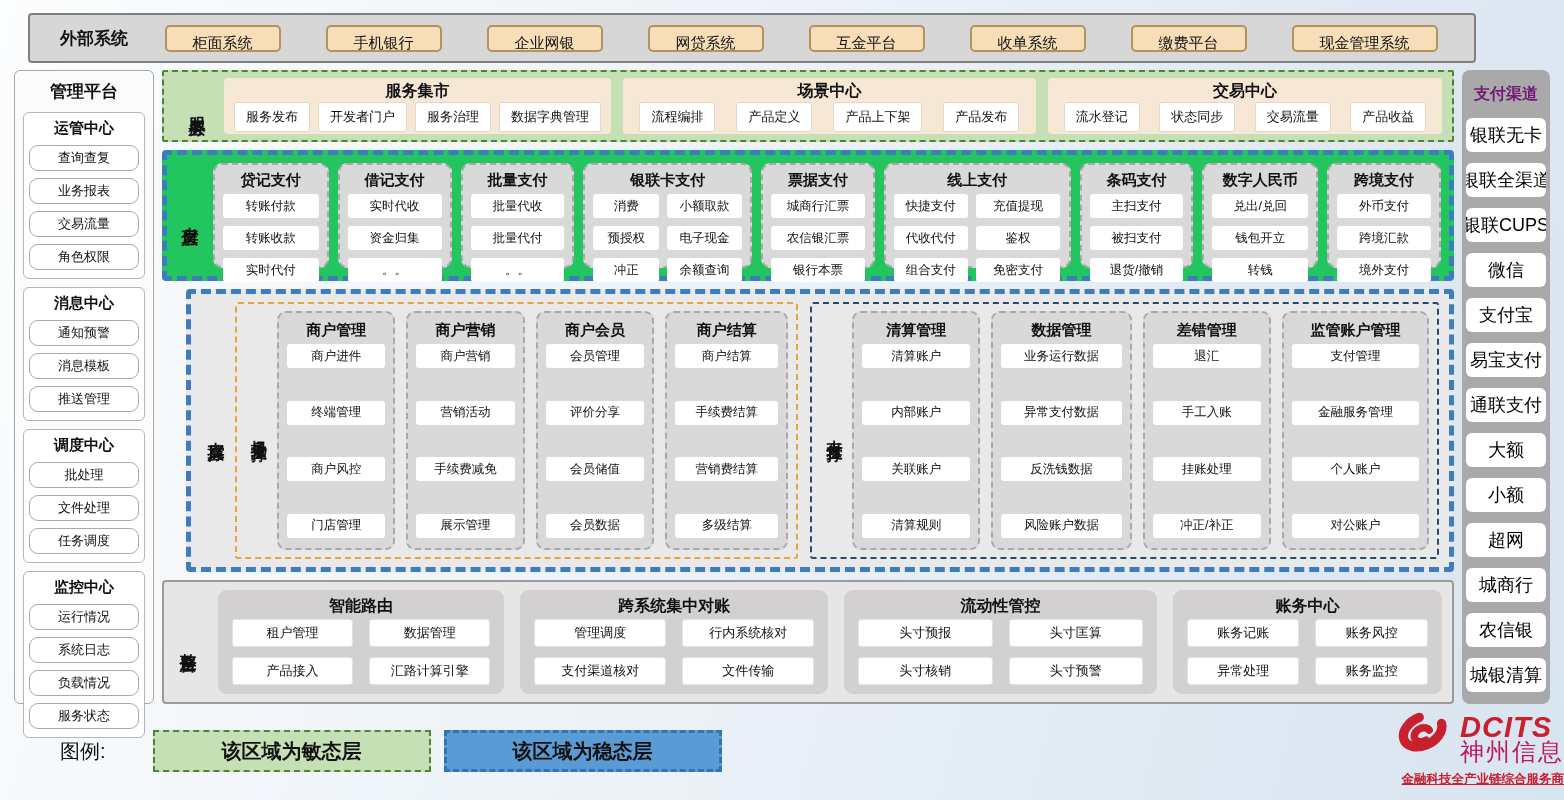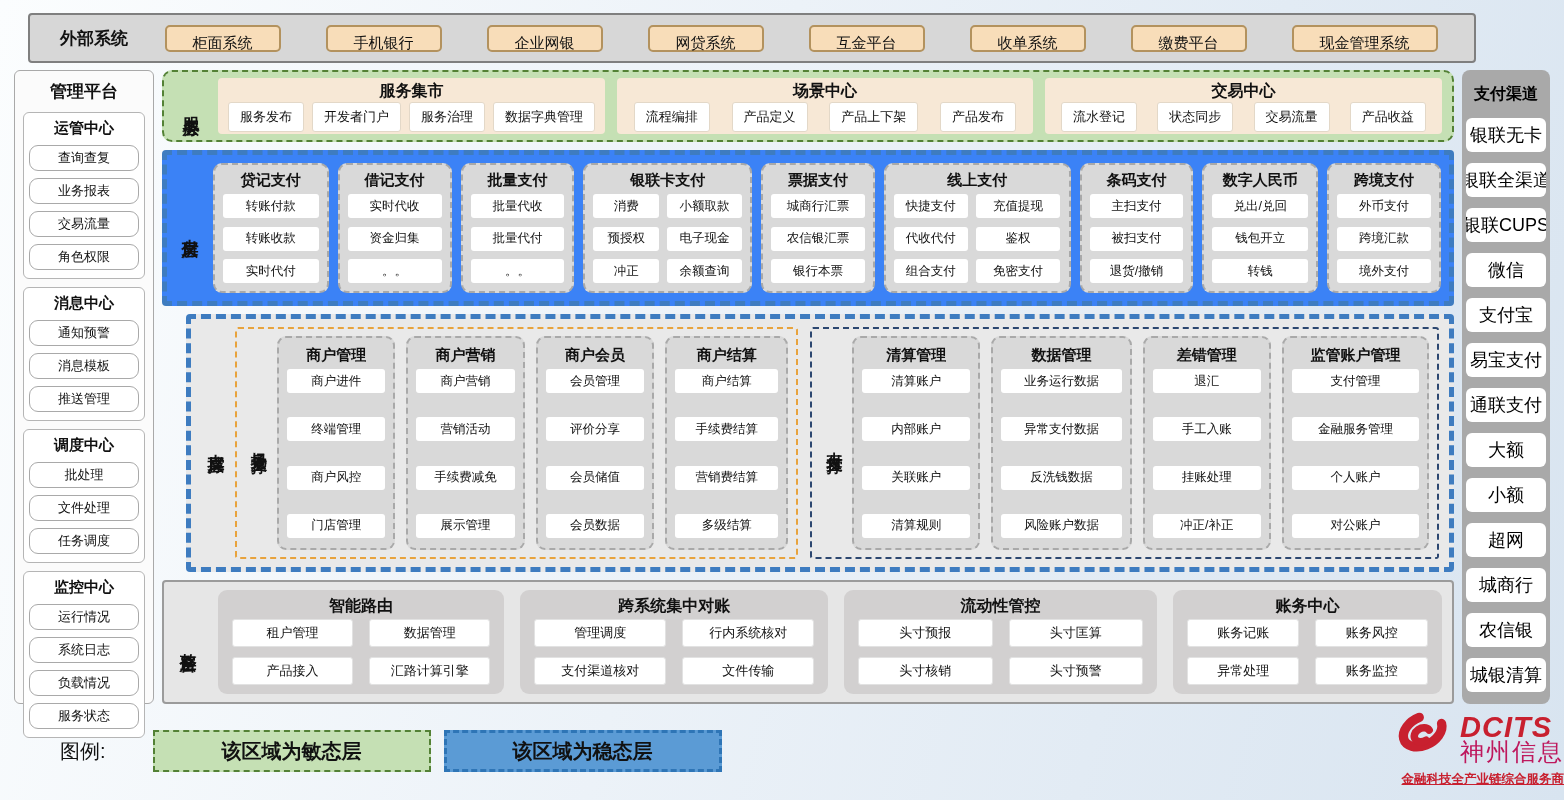--- a/index.html
+++ b/index.html
@@ -20,29 +20,29 @@
   .lsb-title{text-align:center;font-weight:bold;font-size:17px;padding:5px 0 1px;}
   .lsb-group{border:1px solid #b5b5b5;border-radius:6px;background:#ffffff;padding:4px 5px 8px;display:flex;flex-direction:column;gap:7px;}
   .lsb-group-title{text-align:center;font-weight:bold;font-size:15px;padding-top:2px;}
   .wbtn{background:#fff;border:1px solid #a9a9a9;border-radius:9px;text-align:center;font-size:13px;padding:3px 2px;white-space:nowrap;flex:1;display:flex;align-items:center;justify-content:center;}
 
   
   .main{flex:1;display:flex;flex-direction:column;gap:8px;min-width:0;}
   .vlabel{writing-mode:vertical-rl;text-orientation:upright;font-weight:bold;font-size:17px;display:flex;align-items:center;justify-content:center;letter-spacing:2px;line-height:1;}
 
   
-  .svc{height:72px;background:var(--agile-green,#c5e0b4);border:2px dashed var(--agile-border,#538135);border-radius:10px;display:flex;padding:6px 10px 6px 12px;box-sizing:border-box;gap:12px;}
+  .svc{height:72px;background:var(--agile-green,#c5e0b4);border:2px dashed var(--agile-border,#538135);border-radius:2px;display:flex;padding:6px 10px 6px 18px;box-sizing:border-box;gap:12px;}
   .svc .vlabel{width:30px;}
   .svc-group{background:#f7e8d6;border-radius:4px;padding:3px 10px 7px;display:flex;flex-direction:column;box-sizing:border-box;}
   .svc-group-title{text-align:center;font-weight:bold;font-size:16px;height:23px;}
   .svc-group-items{flex:1;display:flex;justify-content:space-around;align-items:center;gap:8px;}
   .svc-btn{background:#fff;border:1px solid #e3d8c8;border-radius:3px;font-size:13px;padding:5px 11px;white-space:nowrap;}
 
   
-  .pay{height:156px;background:#3b82f6;border:5px dashed var(--stable-border,#3e7cc0);border-radius:4px;display:flex;padding:8px;gap:8px;box-sizing:border-box;}
+  .pay{height:131px;background:#22c55e;border:5px dashed var(--stable-border,#3e7cc0);border-radius:4px;display:flex;padding:8px;gap:8px;box-sizing:border-box;}
   .pay .vlabel{width:30px;}
   .pay-cols{flex:1;display:flex;gap:9px;min-width:0;}
   .gcol{background:#d9d9d9;border:2px dashed #a9a9a9;border-radius:9px;padding:3px 8px 8px;display:flex;flex-direction:column;box-sizing:border-box;min-width:0;}
   .gcol-title{text-align:center;font-weight:bold;font-size:15px;padding:3px 0 4px;white-space:nowrap;}
   .gcol-items{flex:1;display:grid;grid-template-columns:1fr;gap:8px;align-content:space-between;}
   .cols2{grid-template-columns:1fr 1.15fr;}
   .gbtn{background:#fff;border-radius:3px;font-size:12.5px;display:flex;align-items:center;justify-content:center;min-height:24px;padding:0 3px;white-space:nowrap;overflow:hidden;}
 
   
   .sup{flex:1;background:#e9e9e9;border:5px dashed var(--stable-border,#3e7cc0);border-radius:4px;display:flex;padding:8px 10px;gap:4px;box-sizing:border-box;margin-left:24px;}
@@ -59,21 +59,21 @@
   
   .intg{height:124px;background:#e6e6e6;border:2px solid #9b9b9b;border-radius:4px;display:flex;padding:8px 10px;gap:16px;box-sizing:border-box;}
   .intg .vlabel{width:28px;}
   .intg-group{background:#d2d0d0;border-radius:9px;padding:3px 14px 9px;display:flex;flex-direction:column;box-sizing:border-box;min-width:0;}
   .intg-title{text-align:center;font-weight:bold;font-size:16px;height:26px;padding-top:3px;}
   .intg-items{flex:1;display:grid;grid-template-columns:1fr 1fr;gap:10px 16px;}
   .intg-items .gbtn{min-height:26px;font-size:13px;border:1px solid #e2e2e2;}
 
   
   .right-sb{width:88px;background:#a9a9a9;border-radius:8px;padding:4px 4px 12px;display:flex;flex-direction:column;box-sizing:border-box;}
-  .rsb-title{color:#000000;font-weight:bold;font-size:16px;text-align:center;padding:10px 0 2px;white-space:nowrap;}
+  .rsb-title{color:#701a75;font-weight:bold;font-size:16px;text-align:center;padding:10px 0 2px;white-space:nowrap;}
   .rbtn{background:#fff;border-radius:6px;font-size:18px;display:flex;align-items:center;justify-content:center;flex:1;margin-top:11px;color:#000000;white-space:nowrap;overflow:hidden;}
 
   
   .legend-row{position:absolute;left:60px;top:730px;display:flex;align-items:center;}
   .legend-label{font-size:20px;}
   .legend-box{width:278px;height:42px;display:flex;align-items:center;justify-content:center;font-weight:bold;font-size:20px;box-sizing:border-box;}
   .agile-box{background:var(--agile-green,#c5e0b4);border:2px dashed var(--agile-border,#538135);margin-left:47px;}
   .stable-box{background:var(--stable-blue,#5b9bd5);border:3px dashed #2e75b6;margin-left:13px;}
 
   .brand{position:absolute;right:0;bottom:12px;width:192px;}

